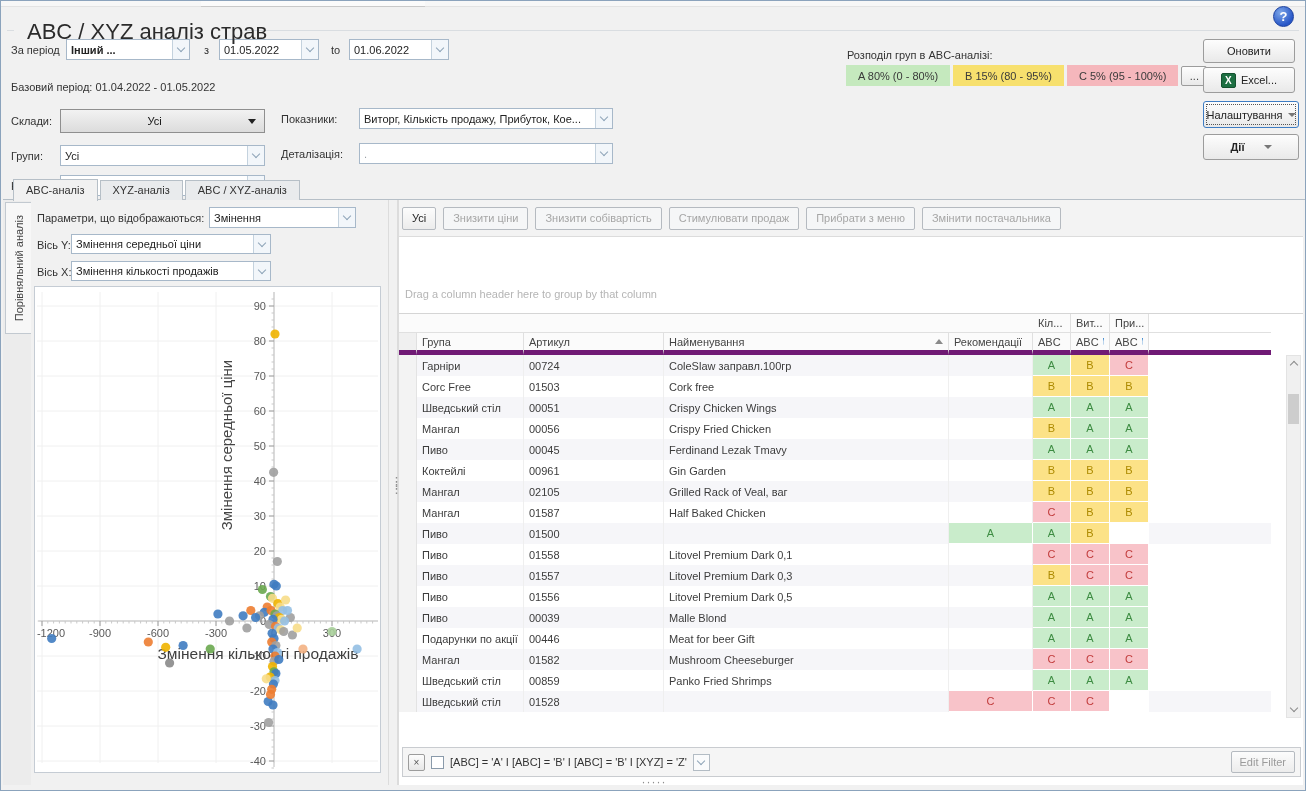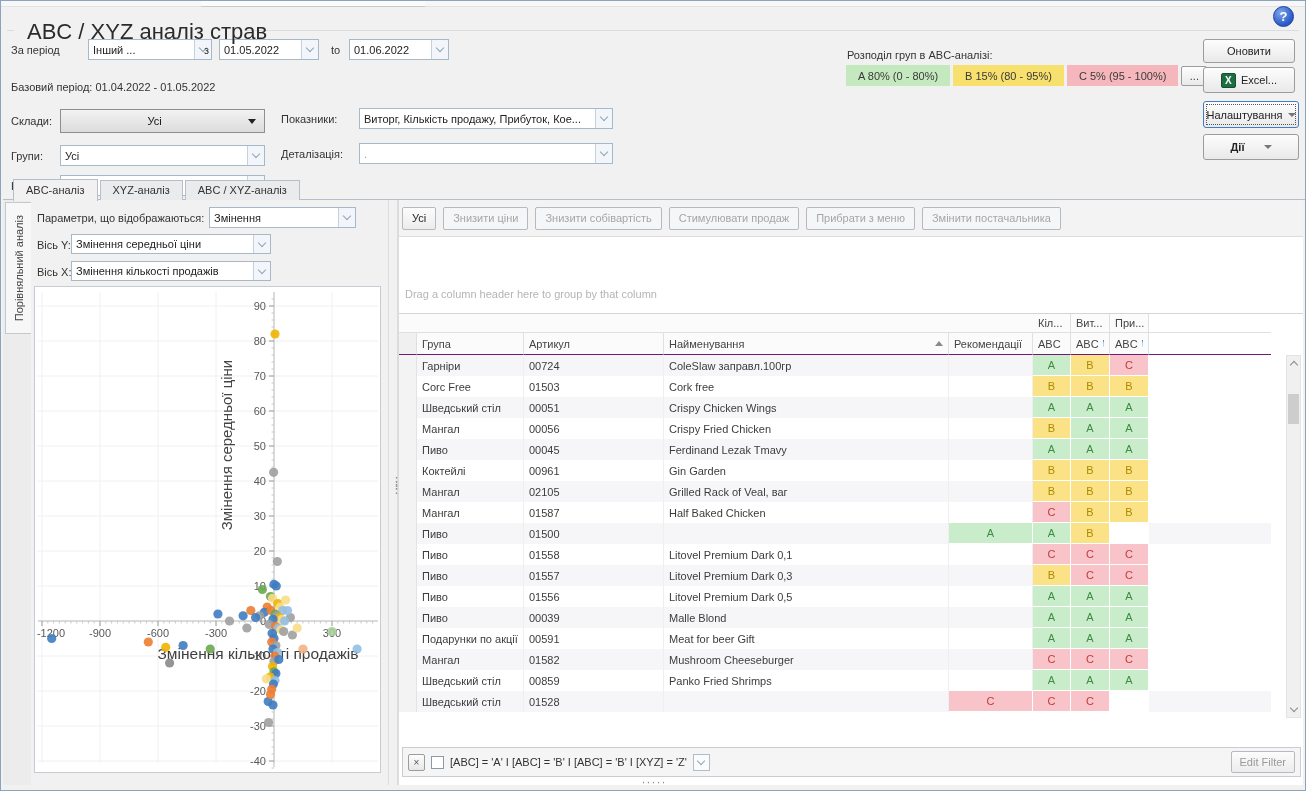--- a/index.html
+++ b/index.html
@@ -70,21 +70,21 @@
   .grouphint{position:absolute;left:0;top:75px;width:100%;height:39px;border-bottom:1px solid #d5d5d5;display:flex;align-items:center;padding:0 6px;color:#b5b5b5;background:#fff;}
 
   
   .tgrid{--cols:18px 107px 140px 285px 84px 38px 39px 39px 1fr;}
   .trow{display:grid;grid-template-columns:var(--cols);position:absolute;left:0;width:872px;}
   .band{top:114px;height:19px;}
   .bcell{background:#fbfbfb;border-bottom:1px solid #e0e0e0;border-right:1px solid #e0e0e0;display:flex;align-items:center;padding:0 5px;color:#444;}
   .bcell.empty{border-right:none;}
   .bcell.fill{border-right:none;background:#fff;border-bottom:1px solid #e0e0e0;}
   .hdr{top:133px;height:22px;}
-  .hcell{background:#fbfbfb;border-bottom:1px solid #701a75;border-right:1px solid #e0e0e0;display:flex;align-items:center;padding:0 5px;color:#444;gap:4px;text-align:right;}
+  .hcell{background:#fbfbfb;border-bottom:5px solid #701a75;border-right:1px solid #e0e0e0;display:flex;align-items:center;padding:0 5px;color:#444;gap:4px;text-align:right;}
   .hcell.ind{background:#f0f0f0;}
   .hcell.fill{border-right:none;background:#fff;}
   .sort-asc{width:0;height:0;border-left:4px solid transparent;border-right:4px solid transparent;border-bottom:5px solid #8a8a8a;margin-left:auto;}
   .funnel{width:9px;height:8px;background:#2a7cc9;clip-path:polygon(0 0,100% 0,62% 45%,62% 100%,40% 82%,40% 45%);margin-left:auto;}
   .rowsbox{position:absolute;left:0;top:155px;width:872px;height:363px;overflow:hidden;}
   .drow{display:grid;grid-template-columns:var(--cols);height:21px;}
   .drow.odd{background:#f6f6f9;}
   .dcell{display:flex;align-items:center;padding:0 5px;color:#3c3c3c;border-right:1px solid #efefef;white-space:nowrap;overflow:hidden;}
   .dcell.ind{background:#f3f3f3;border-right:1px solid #e3e3e3;}
   .dcell.abc{justify-content:center;border-right:1px solid #fff;border-bottom:1px solid #fff;}
@@ -114,21 +114,21 @@
   <div class="top-notch"></div>
   <div class="top-notch-seg"></div>
   <div class="legend-line" style="left:6px;width:7px;"></div>
   <div class="legend-line" style="left:243px;width:1055px;"></div>
   <h1 class="title">ABC / XYZ аналіз страв</h1>
   <div class="help">
       <span>?</span>
     </div>
 
   <span class="lbl abs" style="left:10px;top:43px;">За період</span>
-  <div class="combo" style="left:87px;top:38px;width:124px;">
+  <div class="combo" style="left:65px;top:38px;width:124px;font-weight:bold;">
     <span class="val">Інший ...</span>
     <span class="cbtn">
         <i class="chev"></i>
       </span>
   </div>
   <span class="lbl abs" style="left:203px;top:43px;">з</span>
   <div class="combo" style="left:218px;top:38px;width:100px;">
     <span class="val">01.05.2022</span>
     <span class="cbtn">
         <i class="chev"></i>
@@ -667,21 +667,21 @@
           <div class="dcell">Malle Blond</div>
           <div class="dcell"></div>
           <div class="dcell abc" style="background: rgb(201, 236, 203); color: rgb(61, 140, 66);">A</div>
           <div class="dcell abc" style="background: rgb(201, 236, 203); color: rgb(61, 140, 66);">A</div>
           <div class="dcell abc" style="background: rgb(201, 236, 203); color: rgb(61, 140, 66);">A</div>
           <div class="dcell fill"></div>
         </div>
         <div class="drow">
           <div class="dcell ind"></div>
           <div class="dcell">Подарунки по акції</div>
-          <div class="dcell">00591</div>
+          <div class="dcell">00446</div>
           <div class="dcell">Meat for beer Gift</div>
           <div class="dcell"></div>
           <div class="dcell abc" style="background: rgb(201, 236, 203); color: rgb(61, 140, 66);">A</div>
           <div class="dcell abc" style="background: rgb(201, 236, 203); color: rgb(61, 140, 66);">A</div>
           <div class="dcell abc" style="background: rgb(201, 236, 203); color: rgb(61, 140, 66);">A</div>
           <div class="dcell fill"></div>
         </div>
         <div class="drow odd">
           <div class="dcell ind"></div>
           <div class="dcell">Мангал</div>

